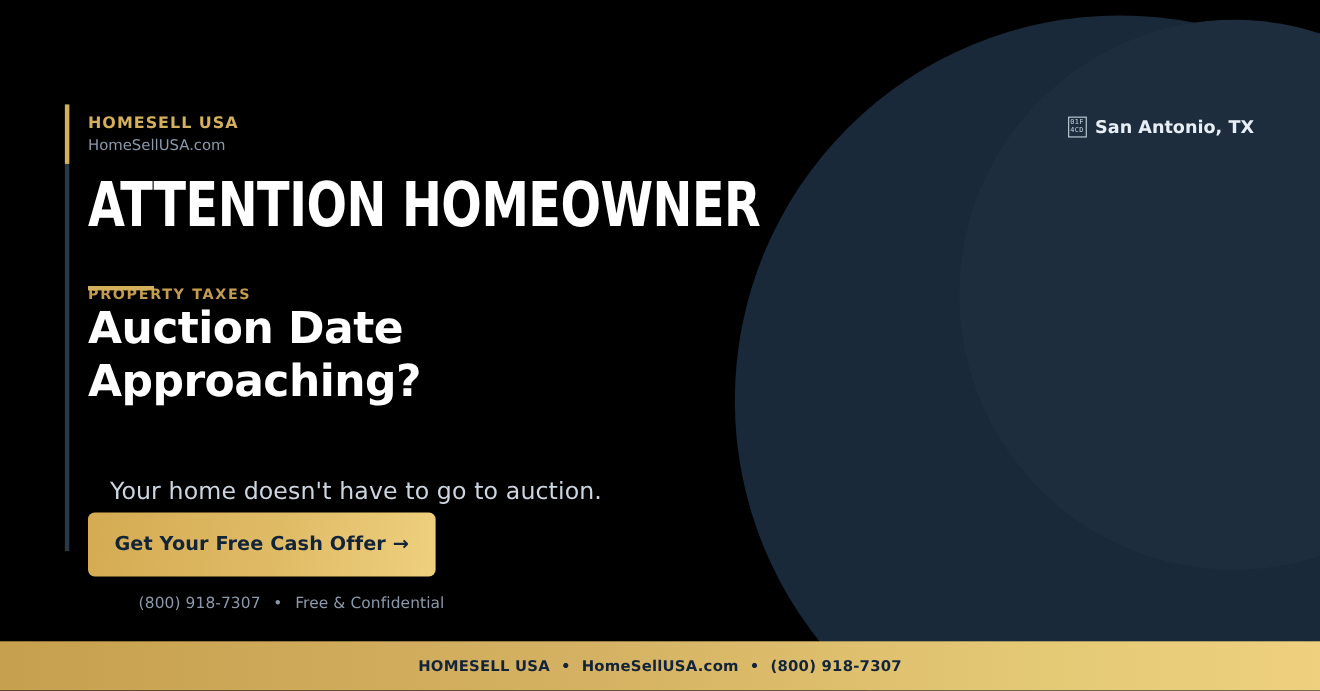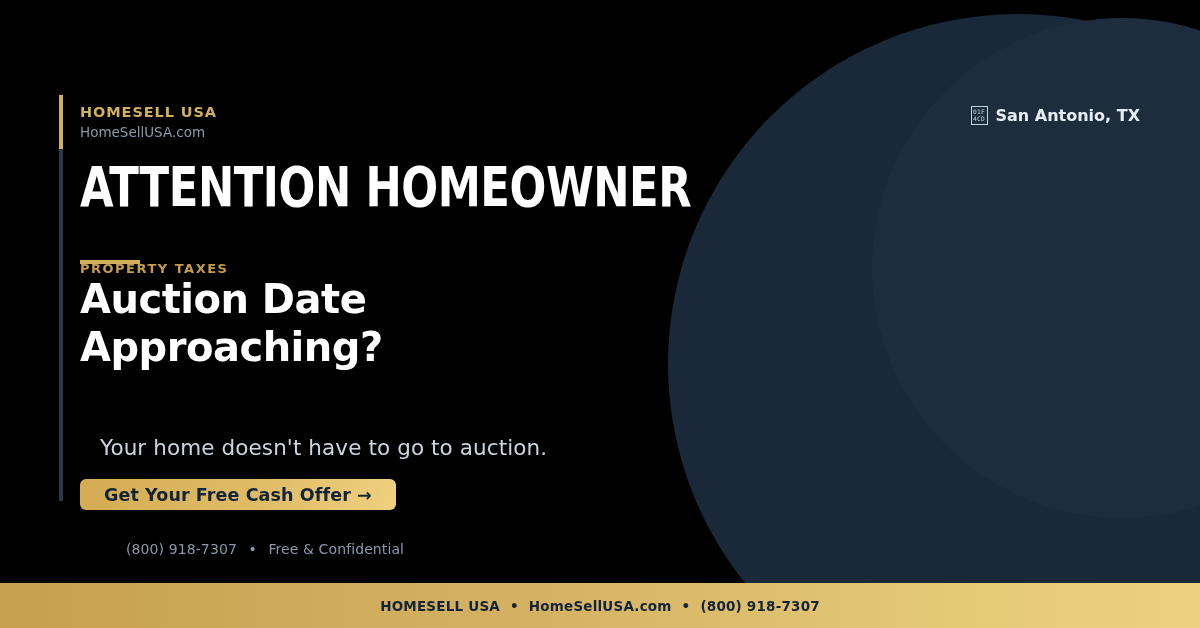--- a/index.html
+++ b/index.html
@@ -173,24 +173,24 @@
     top:435px;
     font-size:21.5px;
     color:#ccd6e0;
     letter-spacing:0.1px;
     margin-left:20px;
   }
 
   .cta {
     position:absolute;
     left:0;
-    top:479px;
+    top:466px;
     display:inline-flex;
     align-items:center;
-    height:31px;
+    height:58px;
     padding:0 24px;
     border:none;
     border-radius:6px;
     background:linear-gradient(100deg, #d4ab52 0%, #e0bb66 55%, #eed07e 100%);
     font-family:"DejaVu Sans", sans-serif;
     font-size:17.5px;
     font-weight:bold;
     color:#12243a;
     letter-spacing:0.1px;
     cursor:pointer;

